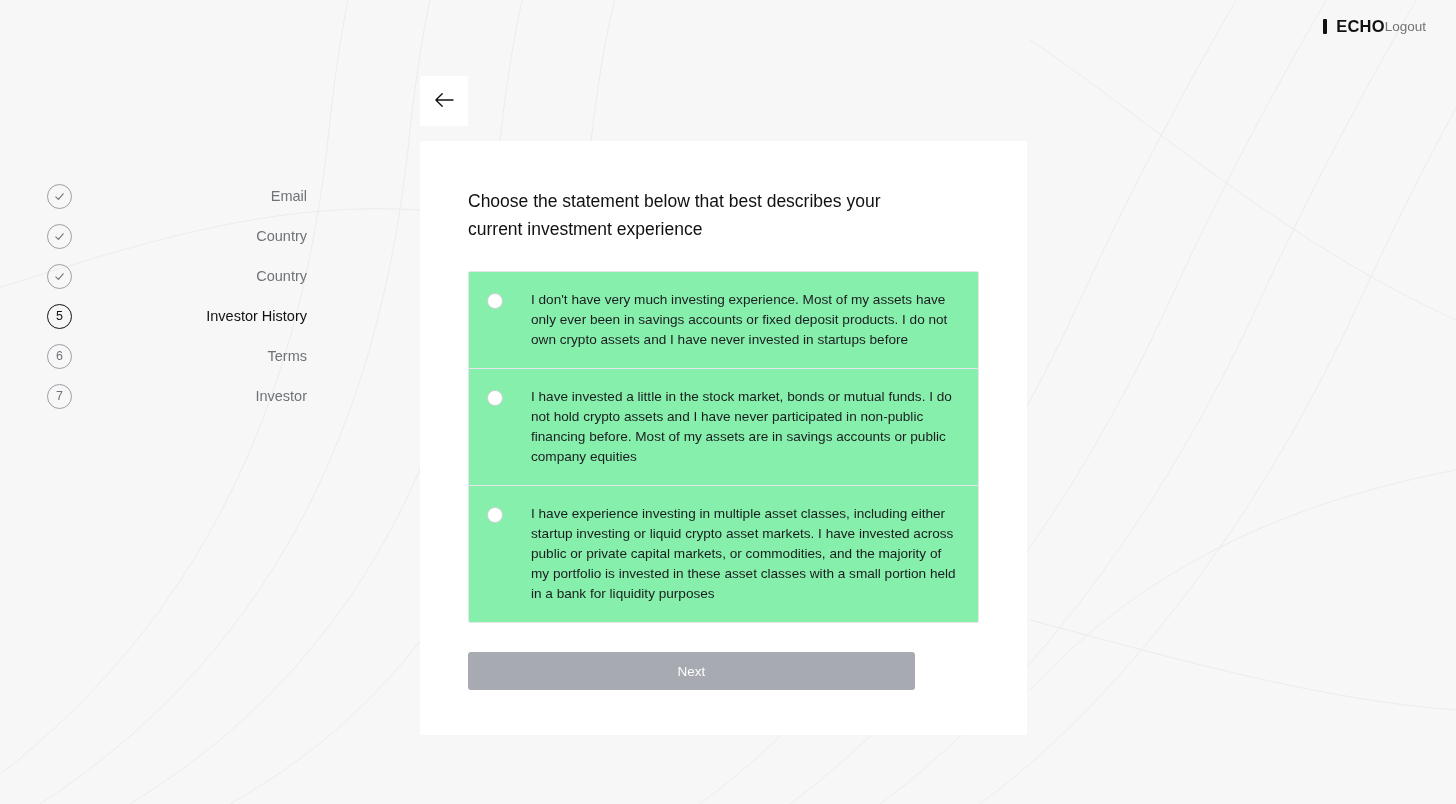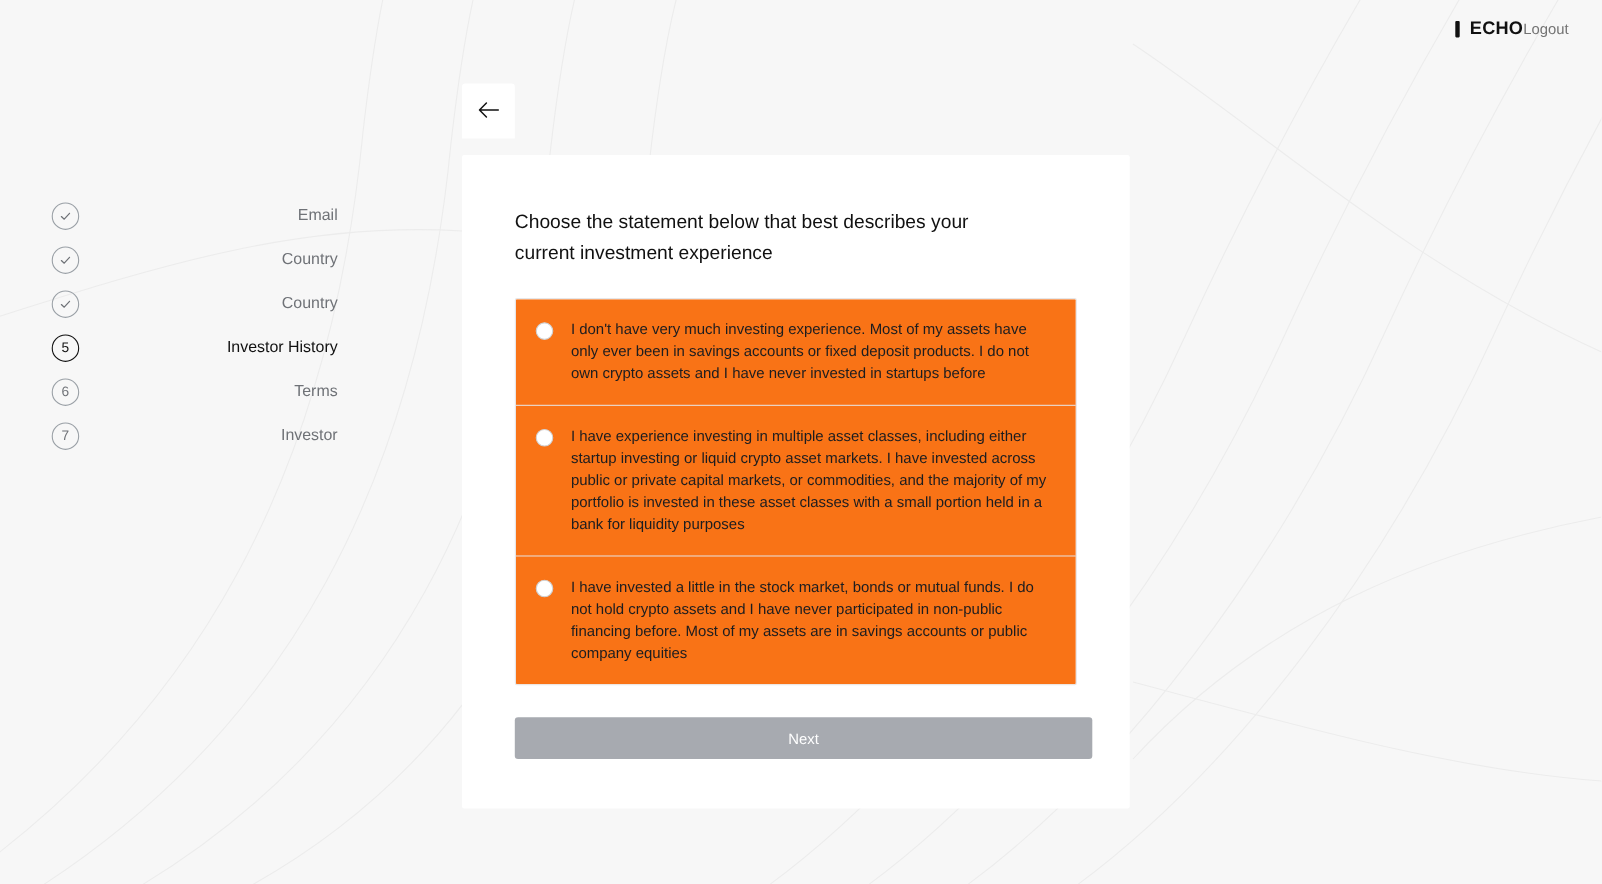--- a/index.html
+++ b/index.html
@@ -139,45 +139,45 @@
     font-weight: 400;
     max-width: 470px;
   }
   .options {
     border: 1px solid #e6e6e8;
     border-radius: 2px;
     overflow: hidden;
   }
   .option {
     display: flex;
-    gap: 16px;
+    gap: 28px;
     align-items: flex-start;
     padding: 18px 16px 18px 18px;
     border-bottom: 1px solid #e6e6e8;
     cursor: pointer;
-    background: #f97316;
+    background: #86efac;
   }
   .option:last-child { border-bottom: none; }
   .radio {
     width: 16px;
     height: 16px;
     min-width: 16px;
     border-radius: 50%;
     border: 1px solid #cfd1d4;
     margin-top: 3px;
     background: #fff;
   }
   .option-text {
     font-size: 13.6px;
     line-height: 20px;
     color: #1c1d20;
   }
   .next-btn {
     display: block;
-    width: 525px;
+    width: 447px;
     margin: 29px 0 0 0;
     height: 38px;
     background: #a7aab0;
     color: #ffffff;
     border: none;
     border-radius: 3px;
     font-size: 13.5px;
     font-family: "Liberation Sans", sans-serif;
     cursor: pointer;
   }
@@ -263,25 +263,25 @@
     <div class="card-inner">
       <h1 class="question">Choose the statement below that best describes your current investment experience</h1>
 
       <div class="options">
         <label class="option">
           <span class="radio"></span>
           <span class="option-text">I don't have very much investing experience. Most of my assets have only ever been in savings accounts or fixed deposit products. I do not own crypto assets and I have never invested in startups before</span>
         </label>
         <label class="option">
           <span class="radio"></span>
-          <span class="option-text">I have experience investing in multiple asset classes, including either startup investing or liquid crypto asset markets. I have invested across public or private capital markets, or commodities, and the majority of my portfolio is invested in these asset classes with a small portion held in a bank for liquidity purposes</span>
+          <span class="option-text">I have invested a little in the stock market, bonds or mutual funds. I do not hold crypto assets and I have never participated in non-public financing before. Most of my assets are in savings accounts or public company equities</span>
         </label>
         <label class="option">
           <span class="radio"></span>
-          <span class="option-text">I have invested a little in the stock market, bonds or mutual funds. I do not hold crypto assets and I have never participated in non-public financing before. Most of my assets are in savings accounts or public company equities</span>
+          <span class="option-text">I have experience investing in multiple asset classes, including either startup investing or liquid crypto asset markets. I have invested across public or private capital markets, or commodities, and the majority of my portfolio is invested in these asset classes with a small portion held in a bank for liquidity purposes</span>
         </label>
       </div>
 
       <button class="next-btn">Next</button>
     </div>
   </section>
 
 </div>
 
 </body></html>

